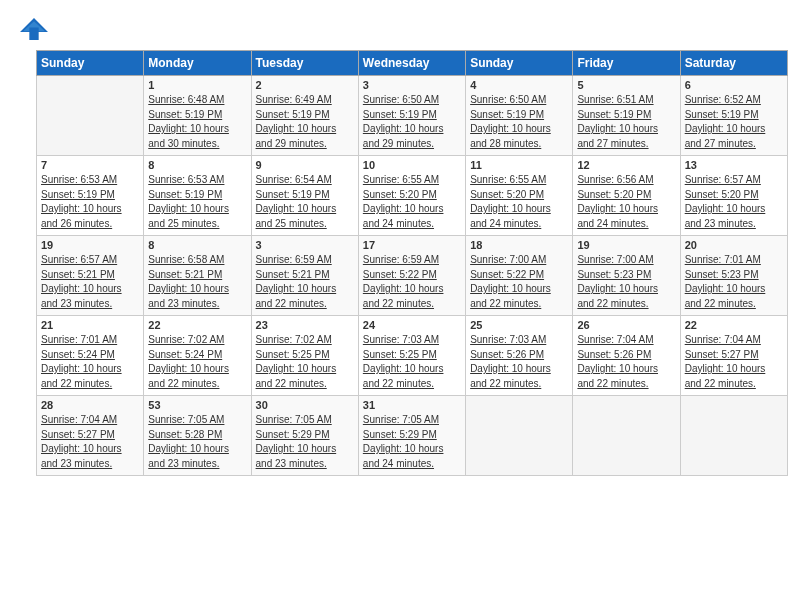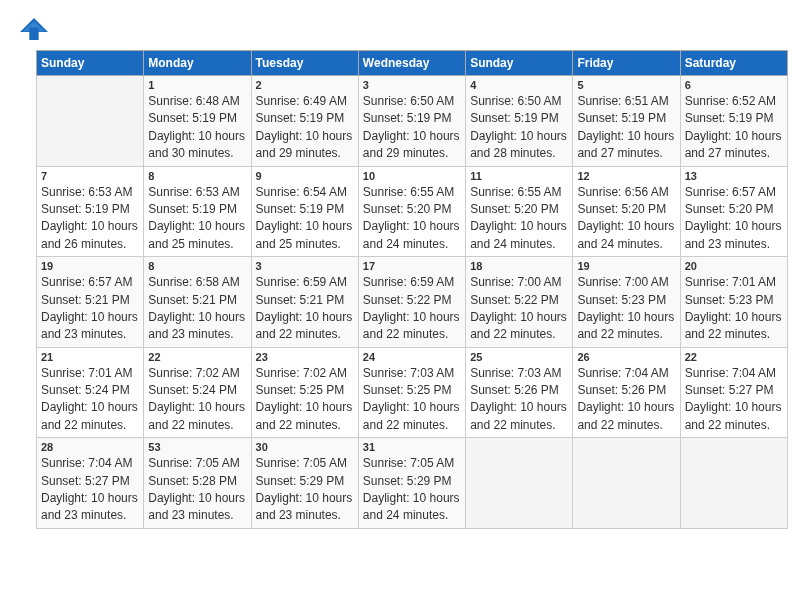--- a/index.html
+++ b/index.html
@@ -85,23 +85,24 @@
     tbody tr:nth-child(even) td {
       background: #fff;
     }
     .day-num {
       font-size: 11px;
       font-weight: bold;
       display: block;
       margin-bottom: 2px;
     }
     .day-info {
-      font-size: 12px;
+      font-size: 10px;
       line-height: 1.45;
       color: #333;
+      text-decoration: underline;
     }
     .empty-cell {
       background: #f5f5f5 !important;
     }
   </style>
 </head>
 <body>
 
 <div class="page">
   <div class="header">

